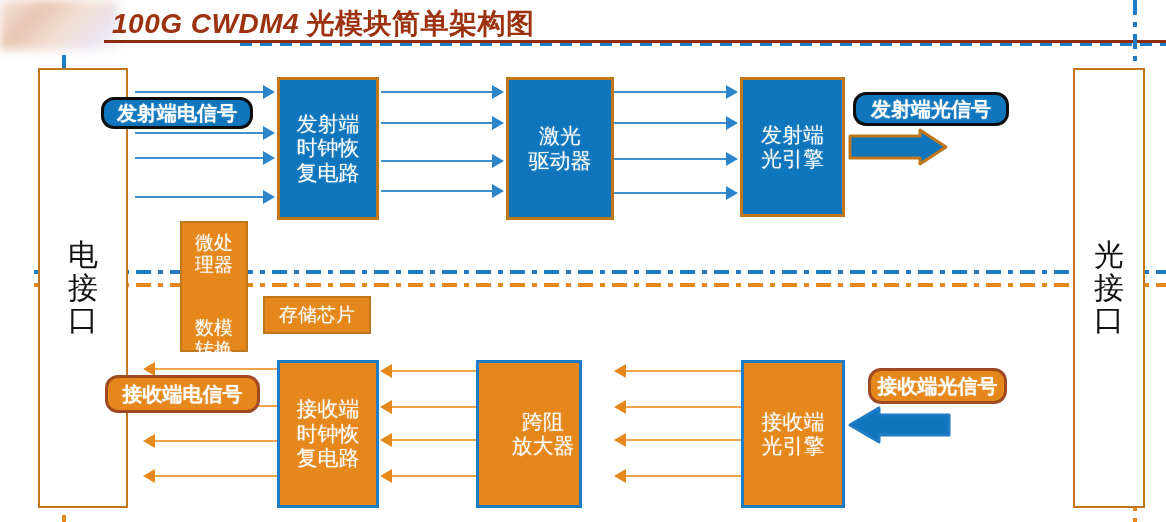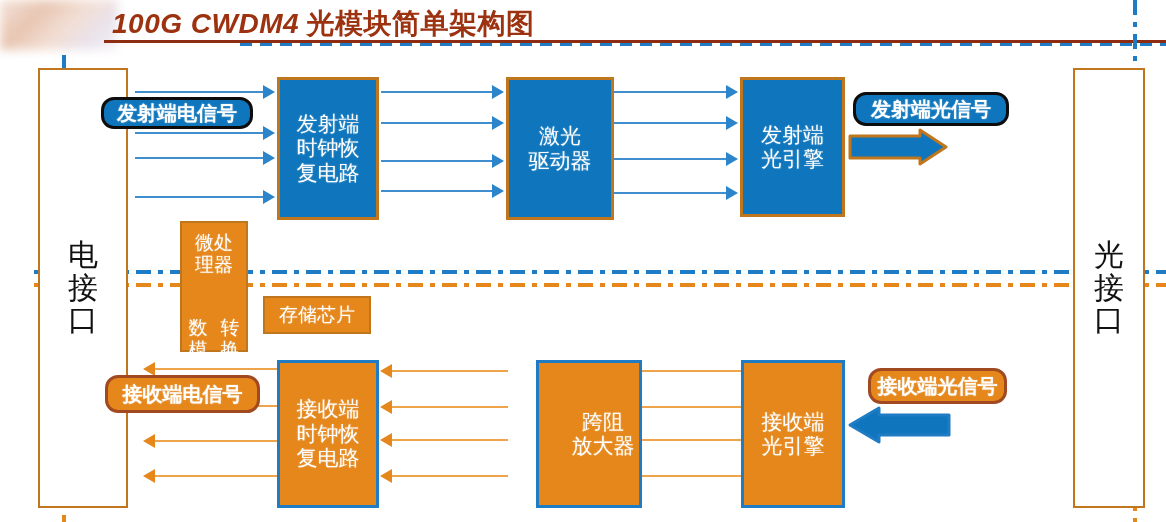--- a/index.html
+++ b/index.html
@@ -270,21 +270,21 @@
   </div>
 
   <div class="blk blk-orange-bb z3" style="left:180px; top:221px; width:68px; height:64px; border-bottom:none;">
     <div style="display:flex;flex-direction:column;">
       <span>微处</span>
       <span>理器</span>
     </div>
   </div>
 
   <div class="blk blk-orange-bb z3" style="left:180px; top:285px; width:68px; height:67px; border-top:none;">
-    <div style="display:flex;flex-direction:row;margin-top:43px;">
+    <div style="display:flex;flex-direction:column;margin-top:43px;">
       <span>数模</span>
       <span>转换</span>
     </div>
   </div>
 
   <div class="blk blk-orange-bb z3" style="left:263px; top:296px; width:108px; height:38px;">
     <span>存储芯片</span>
   </div>
 
   <div class="ln ln-org z1" style="left:626px; top:370px; width:116px;"></div>
@@ -315,21 +315,21 @@
   <div class="ahead ahead-l-org z1" style="left:143px; top:469px;"></div>
 
   <div class="blk blk-orange z3" style="left:277px; top:360px; width:102px; height:148px;">
     <div style="display:flex;flex-direction:column;">
       <span>接收端</span>
       <span>时钟恢</span>
       <span>复电路</span>
     </div>
   </div>
 
-  <div class="blk blk-orange z3" style="left:536px; top:360px; width:106px; height:148px;padding-left:28px;">
+  <div class="blk blk-orange z3" style="left:476px; top:360px; width:106px; height:148px;padding-left:28px;">
     <div style="display:flex;flex-direction:column;">
       <span>跨阻</span>
       <span>放大器</span>
     </div>
   </div>
 
   <div class="blk blk-orange z3" style="left:741px; top:360px; width:104px; height:148px;">
     <div style="display:flex;flex-direction:column;">
       <span>接收端</span>
       <span>光引擎</span>

